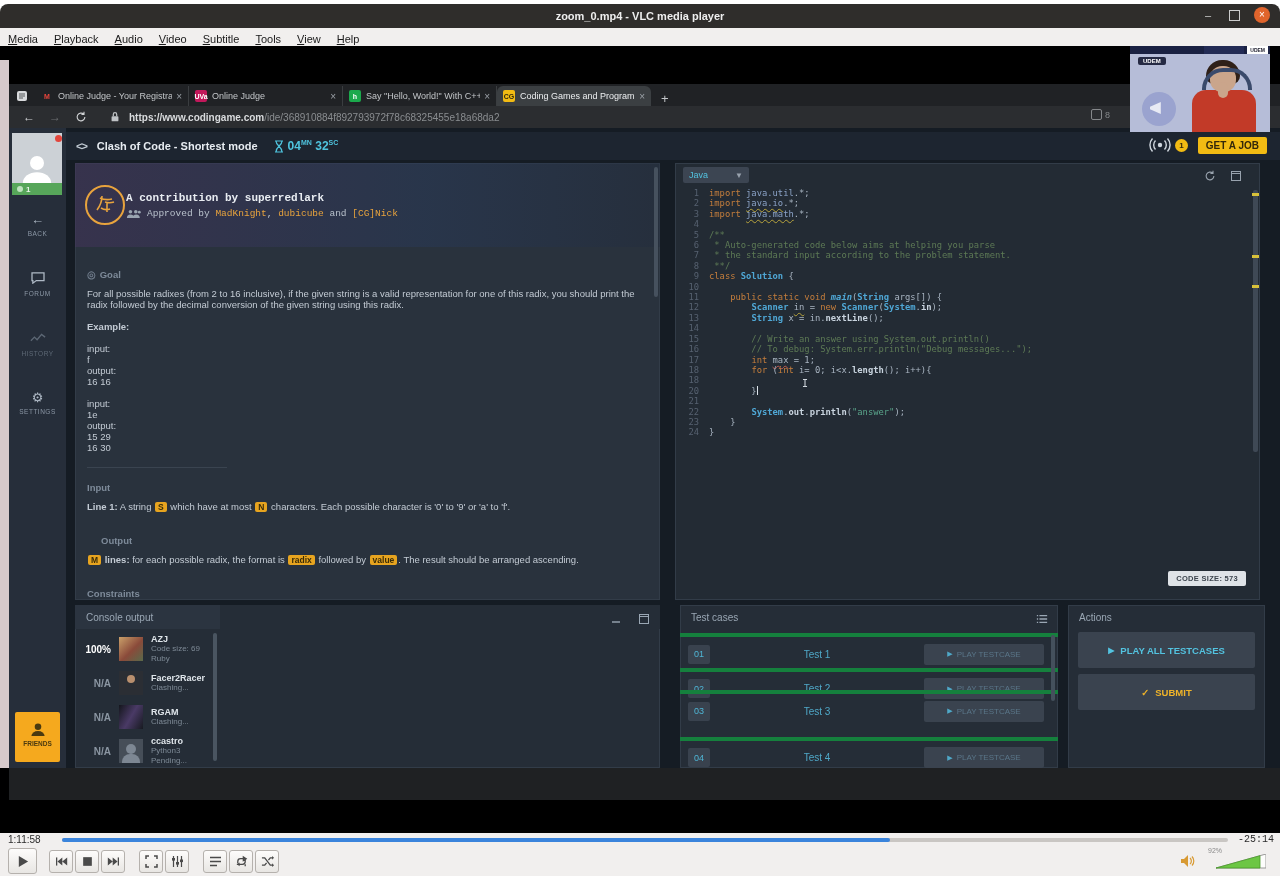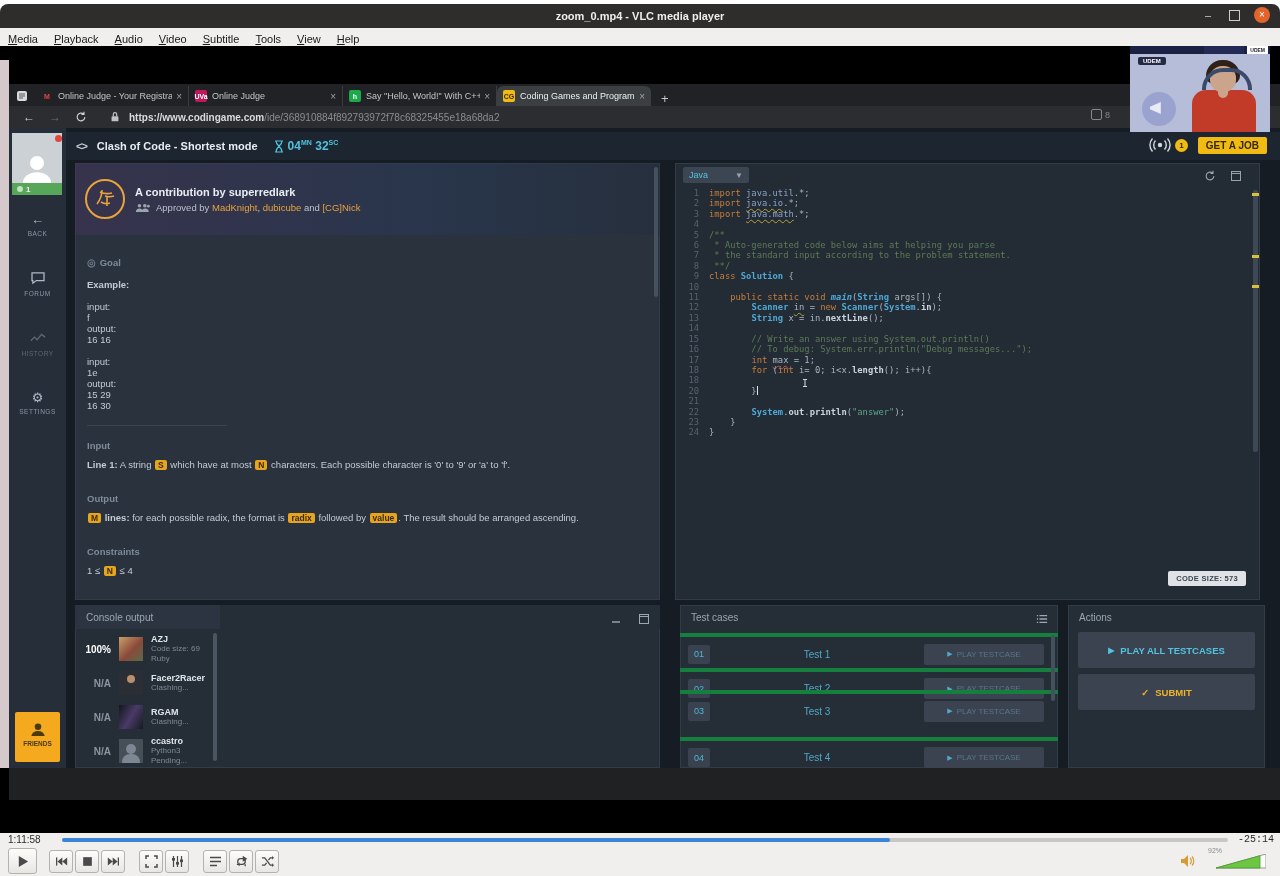--- a/index.html
+++ b/index.html
@@ -77,21 +77,21 @@
   .side-item.dim,.side-item.dim .si{color:#5d6875;}
   .si{width:16px;height:12px;}
   .gi{font-size:13px;}
   .side-label{font-size:6.5px;letter-spacing:.5px;margin-top:2px;}
   .friends-btn{position:absolute;left:6px;top:584px;width:45px;height:50px;background:#f5a91e;border-radius:2px;color:#4a3a10;text-align:center;padding-top:10px;box-sizing:border-box;}
   .friends-btn .person-svg{width:16px;height:14px;color:#4a3a10;}
   .friends-label{font-size:6.5px;font-weight:bold;}
   
   .panel{position:absolute;background:#29323d;box-shadow:inset 0 0 0 1px #323c48;}
   .stmt{left:66px;top:35px;width:585px;height:437px;overflow:hidden;}
-  .stmt-hero{position:relative;min-height:50px;background:linear-gradient(90deg,rgba(72,52,96,.45),rgba(40,60,100,.35) 60%,rgba(30,40,60,.3));display:flex;align-items:center;gap:10px;padding:11px 10px;}
+  .stmt-hero{position:relative;min-height:50px;background:linear-gradient(90deg,rgba(72,52,96,.45),rgba(40,60,100,.35) 60%,rgba(30,40,60,.3));display:flex;align-items:center;gap:1px;padding:17px 10px;font-family:Liberation Mono, monospace;}
   .stmt-logo{width:36px;height:36px;border-radius:50%;border:2px solid #e8a33d;flex:none;display:flex;align-items:center;justify-content:center;}
   .stmt-logo svg{width:22px;height:22px;color:#e8a33d;}
   .stmt-title{color:#e9edf2;font-size:11px;font-weight:bold;}
   .stmt-approved{display:flex;align-items:center;gap:5px;margin-top:4px;font-size:9.5px;color:#b9c2cc;}
   .ppl{width:16px;height:9px;color:#9aa5b1;}
   .seg-link{color:#e8a33d;}
   .seg-bold{font-weight:bold;}
   .seg-badge{background:#e7a41f;color:#3a2c07;font-weight:bold;font-size:8.5px;padding:0 3px;border-radius:2px;margin:0 1px;}
   .stmt-body{padding:8px 12px 0 12px;color:#c3cbd4;font-size:9.5px;line-height:11px;}
   .sec-head{color:#7e8b9a;font-size:9.5px;font-weight:bold;margin:14px 0 8px 0;}
@@ -334,34 +334,35 @@
                     <circle cx="11" cy="3" r="2" fill="currentColor"></circle>
                     <circle cx="15" cy="3.5" r="1.6" fill="currentColor"></circle>
                     <path d="M1 10a4 4 0 0 1 8 0zM7.5 10a4 4 0 0 1 8 0z" fill="currentColor"></path>
                   </svg>
                 <span><span class="seg-plain">Approved by </span><span class="seg-link">MadKnight</span><span class="seg-plain">, </span><span class="seg-link">dubicube</span><span class="seg-plain"> and </span><span class="seg-link">[CG]Nick</span></span>
               </div>
             </span>
           </div>
           <div class="stmt-body">
             <div class="sec-head"><span class="tgt">◎</span><span>Goal</span></div>
+            <div>For all possible radixes (from 2 to 16 inclusive), if the given string is a valid representation for one of this radix, you should print the radix followed by the decimal conversion of the given string using this radix.</div>
             <div style="margin-top:11px;font-weight:bold;">Example:</div>
             <div class="pre" style="margin-top:11px;">input:
 f
 output:
 16 16</div>
             <div class="pre" style="margin-top:11px;">input:
 1e
 output:
 15 29
 16 30</div>
             <div class="stmt-hr"></div>
             <div class="sec-head">Input</div>
             <div><span class="seg-bold">Line 1:</span><span class="seg-plain"> A string </span><span class="seg-badge">S</span><span class="seg-plain"> which have at most </span><span class="seg-badge">N</span><span class="seg-plain"> characters. Each possible character is '0' to '9' or 'a' to 'f'.</span></div>
-            <div class="sec-head" style="margin-top:22px;">Output</div>
+            <div class="sec-head" style="margin-top:22px;margin-left:14px;">Output</div>
             <div><span class="seg-badge">M</span><span class="seg-bold"> lines:</span><span class="seg-plain"> for each possible radix, the format is </span><span class="seg-badge">radix</span><span class="seg-plain"> followed by </span><span class="seg-badge">value</span><span class="seg-plain">. The result should be arranged ascending.</span></div>
             <div class="sec-head" style="margin-top:22px;">Constraints</div>
             <div><span class="seg-plain">1 ≤ </span><span class="seg-badge">N</span><span class="seg-plain"> ≤ 4</span></div>
           </div>
           <span class="stmt-sb"></span>
         </div>
 
         <div class="panel editor">
           <div class="lang-select">
               <span>Java</span>

